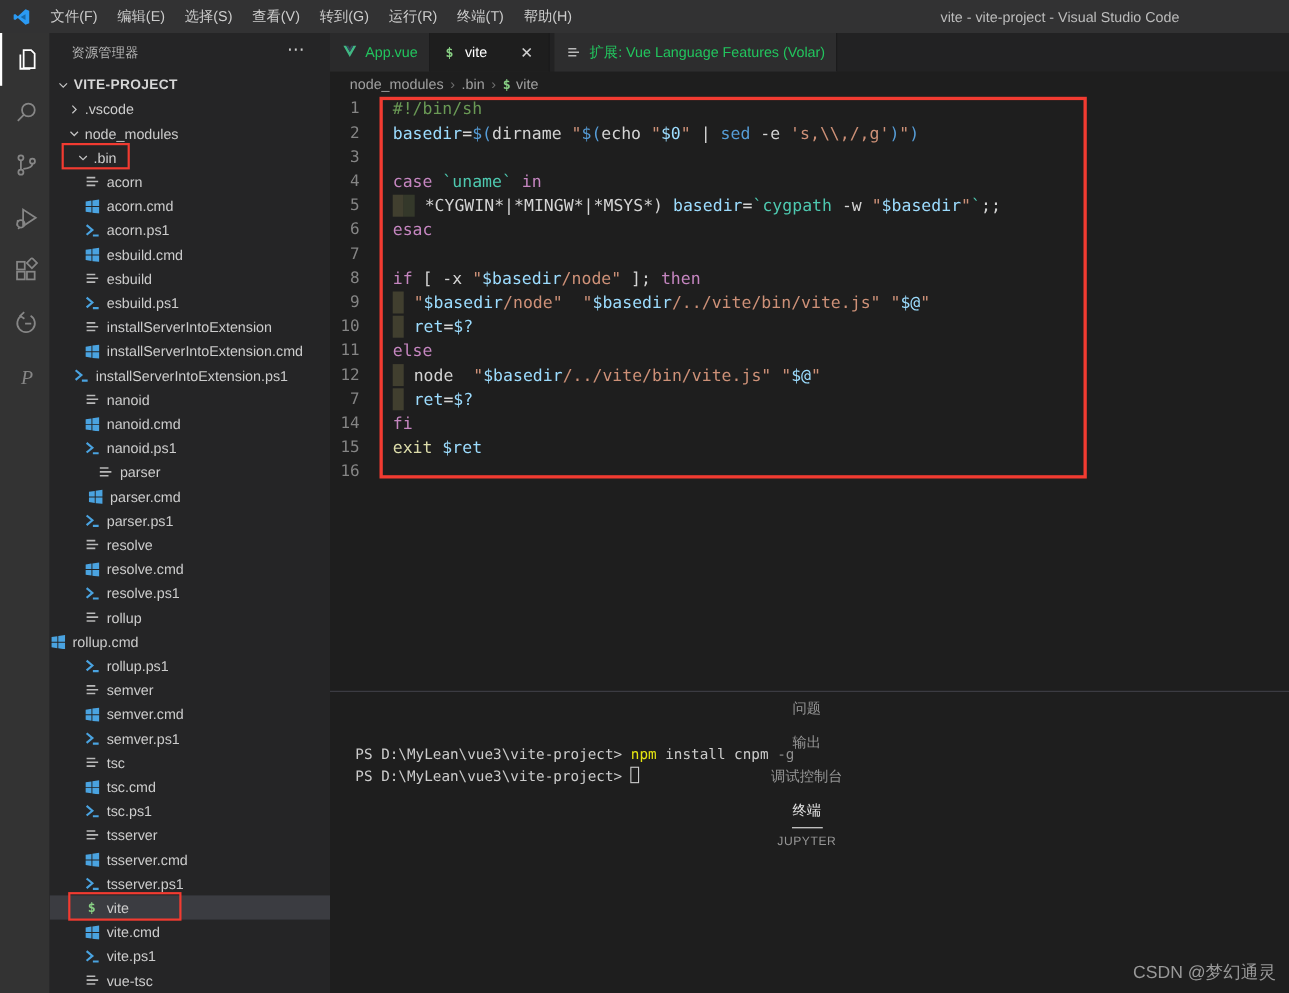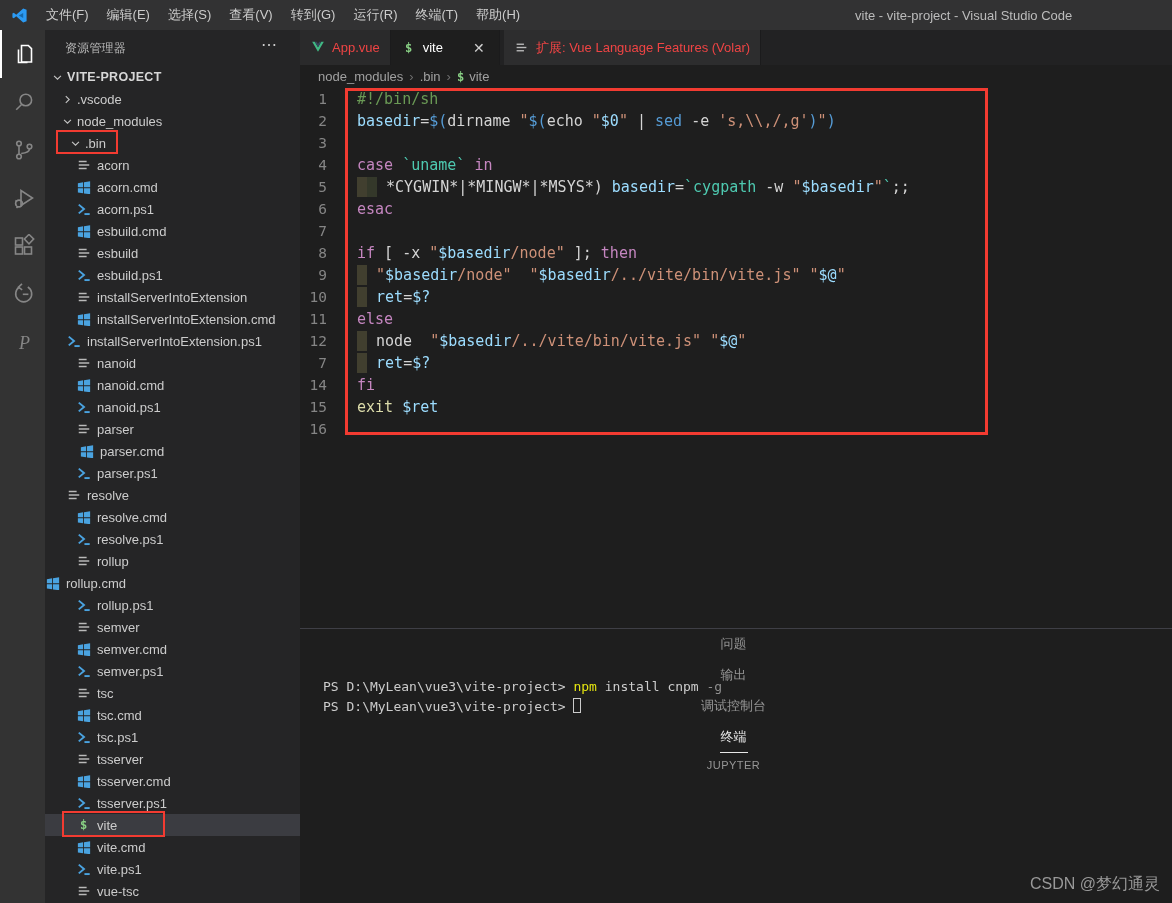--- a/index.html
+++ b/index.html
@@ -31,21 +31,21 @@
   .trow { height:22px; display:flex; align-items:center; color:#cccccc; font-size:13px; cursor:pointer; white-space:nowrap; }
   .trow.selected { background:#3b3c41; }
   .chev { width:14px; height:14px; display:inline-flex; align-items:center; justify-content:center; color:#c5c5c5; flex:0 0 auto; }
   .fi { width:15px; height:15px; display:inline-flex; align-items:center; justify-content:center; margin-right:6px; flex:0 0 auto; font-size:12px; }
   .fi svg { width:14px; height:14px; }
   .fi.shell { color:#89d185; font-weight:bold; font-family:"DejaVu Sans Mono", monospace; }
 
   
   .editor-region { position:absolute; left:300px; top:30px; width:872px; height:873px; background:#1e1e1e; }
   .tabbar { position:absolute; left:0; top:0; width:100%; height:35px; background:#222223; display:flex; }
-  .tab { height:35px; display:flex; align-items:center; padding:0 10px; font-size:13px; color:#ef4444; background:#2a2a2b; border-right:1px solid #1b1b1c; cursor:pointer; white-space:nowrap; }
+  .tab { height:35px; display:flex; align-items:center; padding:0 10px; font-size:13px; color:#22c55e; background:#2a2a2b; border-right:1px solid #1b1b1c; cursor:pointer; white-space:nowrap; }
   .tab .ti { width:16px; height:16px; display:inline-flex; align-items:center; justify-content:center; margin-right:6px; font-size:12px; }
   .tab.active { background:#1e1e1e; color:#ffffff; }
   .tab .close { margin-left:26px; color:#d0d0d0; font-size:14px; width:20px; height:20px; display:flex; align-items:center; justify-content:center; border-radius:4px; }
   .tab.gapped { margin-left:4px; background:#2d2d2e; }
   .ti.shell { color:#89d185; font-weight:bold; font-family:"DejaVu Sans Mono", monospace; }
   .ti.list, .fi.doc { color:#c5c5c5; }
 
   .breadcrumb { position:absolute; left:0; top:35px; width:100%; height:23px; display:flex; align-items:center; padding-left:18px; font-size:13px; color:#a0a0a0; }
   .bc-item { cursor:pointer; display:flex; align-items:center; }
   .bc-sep { color:#6e6e6e; margin:0 6px; font-size:13px; }
@@ -320,21 +320,21 @@
         </div>
         <div class="trow" style="padding-left: 31px;">
           <span class="fi ps1">
             <svg width="14" height="12" viewBox="0 0 16 16">
               <path d="M2 3l6 5-6 5" stroke="#4aa3e0" stroke-width="2.2" fill="none"></path>
               <line x1="8.5" y1="13.8" x2="14.5" y2="13.8" stroke="#4aa3e0" stroke-width="2.2"></line>
             </svg>
           </span>
           <span>nanoid.ps1</span>
         </div>
-        <div class="trow" style="padding-left: 31px;">
+        <div class="trow" style="padding-left: 31px; margin-left: 12px;">
           <span class="fi doc">
             <svg width="13" height="13" viewBox="0 0 16 16">
               <g stroke="#b9b9b9" stroke-width="1.7">
                 <line x1="2" y1="4" x2="11" y2="4"></line>
                 <line x1="2" y1="8" x2="14" y2="8"></line>
                 <line x1="2" y1="12" x2="11" y2="12"></line>
               </g>
             </svg>
           </span>
           <span>parser</span>
@@ -354,21 +354,21 @@
         </div>
         <div class="trow" style="padding-left: 31px;">
           <span class="fi ps1">
             <svg width="14" height="12" viewBox="0 0 16 16">
               <path d="M2 3l6 5-6 5" stroke="#4aa3e0" stroke-width="2.2" fill="none"></path>
               <line x1="8.5" y1="13.8" x2="14.5" y2="13.8" stroke="#4aa3e0" stroke-width="2.2"></line>
             </svg>
           </span>
           <span>parser.ps1</span>
         </div>
-        <div class="trow" style="padding-left: 21px;">
+        <div class="trow" style="padding-left: 31px;">
           <span class="fi doc">
             <svg width="13" height="13" viewBox="0 0 16 16">
               <g stroke="#b9b9b9" stroke-width="1.7">
                 <line x1="2" y1="4" x2="11" y2="4"></line>
                 <line x1="2" y1="8" x2="14" y2="8"></line>
                 <line x1="2" y1="12" x2="11" y2="12"></line>
               </g>
             </svg>
           </span>
           <span>resolve</span>

